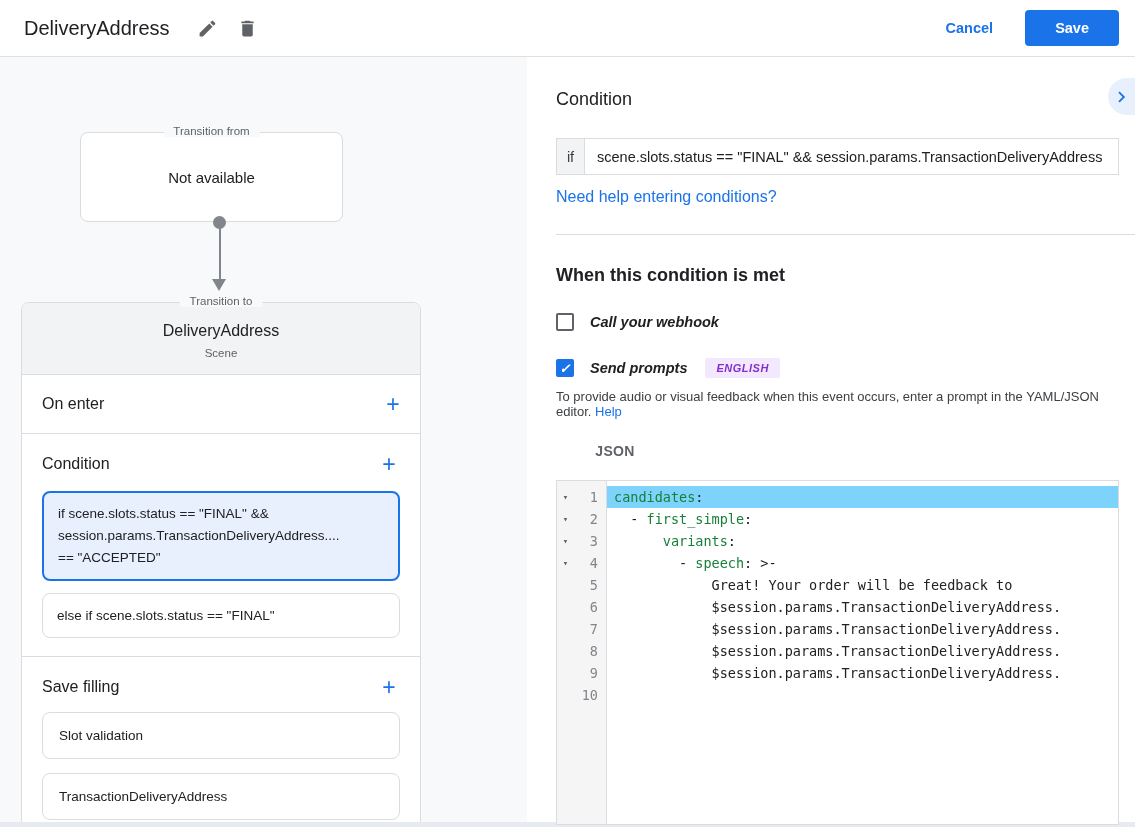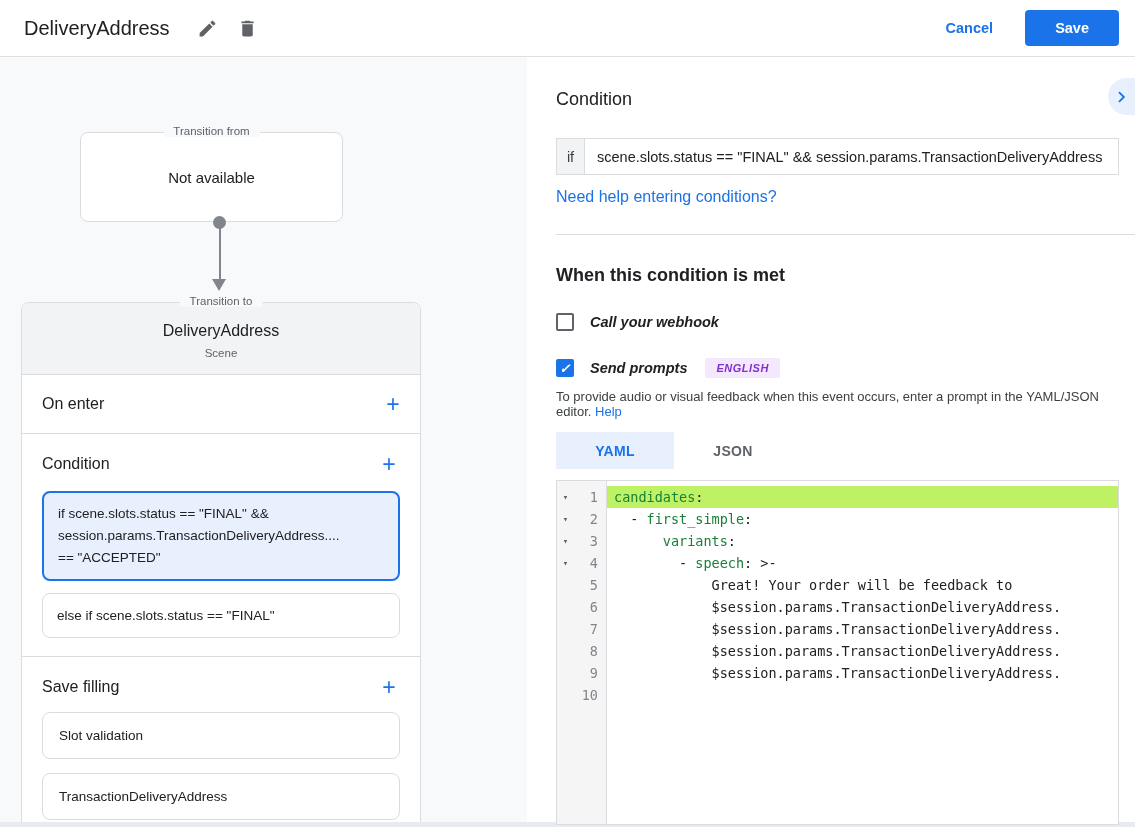--- a/index.html
+++ b/index.html
@@ -93,21 +93,21 @@
   .editor { margin-top:11px; border:1px solid #dadce0; height:345px; position:relative;
             overflow:hidden; font-family:"DejaVu Sans Mono","Liberation Mono",monospace;
             font-size:13.5px; background:#fff; }
   .ed-gutter-bg { position:absolute; left:0; top:0; bottom:0; width:50px; background:#f5f5f5;
                   border-right:1px solid #dadce0; }
   .ed-lines { position:relative; padding-top:5px; }
   .ed-row { display:flex; height:22px; line-height:22px; }
   .ed-fold { flex:0 0 17px; text-align:center; font-size:9px; color:#5f6368; cursor:pointer; }
   .ed-num { flex:0 0 33px; text-align:right; padding-right:9px; color:#80868b; }
   .ed-code { flex:1; padding-left:7px; white-space:pre; color:#202124; cursor:text; }
-  .ed-row.hl .ed-code { background:#bef264; }
+  .ed-row.hl .ed-code { background:#7dd3fc; }
   .tok-key { color:#188038; }
   .tok-plain { color:#202124; }
 
   .bottom-scrollbar { flex:0 0 5px; background:#e7eaee; }
 </style>
 </head>
 <body>
 
 <div class="app">
 
@@ -217,21 +217,20 @@
 
       <div class="check-row">
         <span class="checkbox checked"></span>
         <span class="check-label">Send prompts</span>
         <span class="lang-badge">ENGLISH</span>
       </div>
 
       <p class="desc"><span>To provide audio or visual feedback when this event occurs, enter a prompt in the YAML/JSON editor.</span> <a>Help</a></p>
 
       <div class="tabs">
-        <div class="tab active">YAML</div>
         <div class="tab">JSON</div>
       </div>
 
       <div class="editor">
         <div class="ed-gutter-bg"></div>
         <div class="ed-lines">
             <div class="ed-row hl">
               <span class="ed-fold">▾</span>
               <span class="ed-num">1</span>
               <span class="ed-code"><span class="tok-key">candidates</span><span class="tok-plain">:</span></span>

